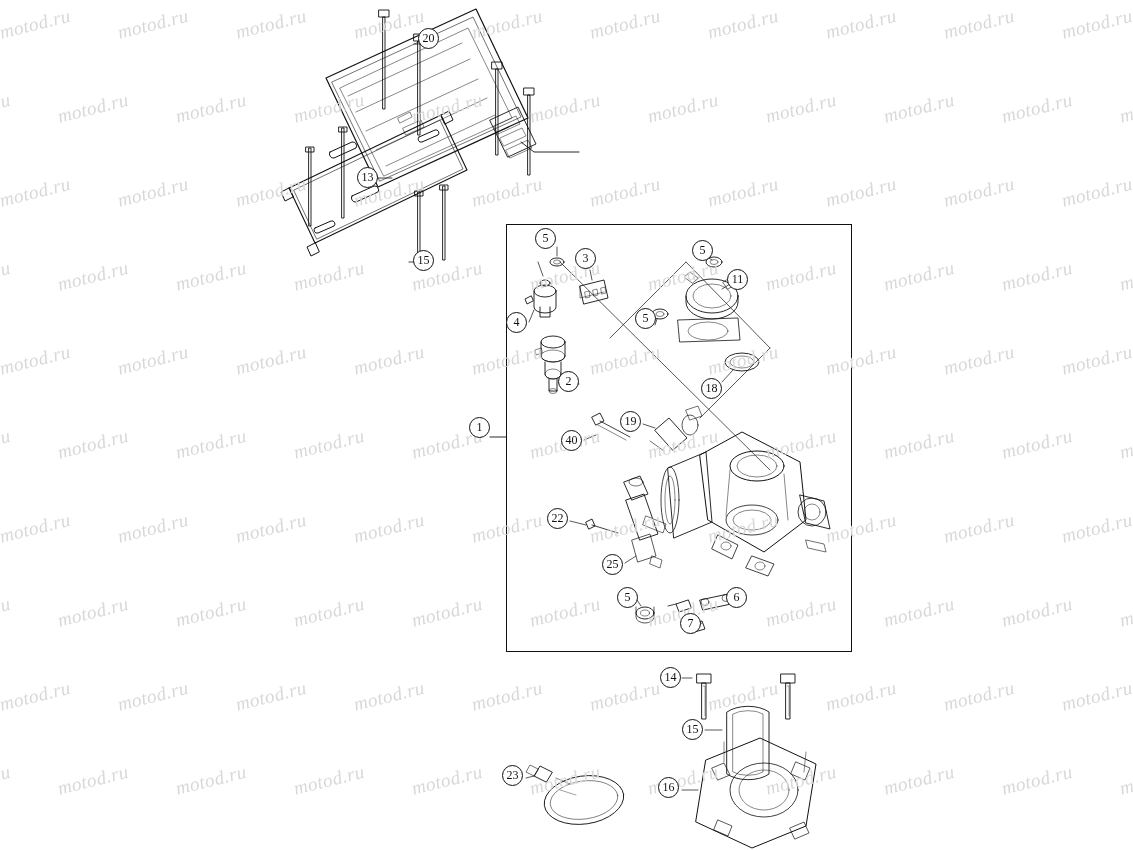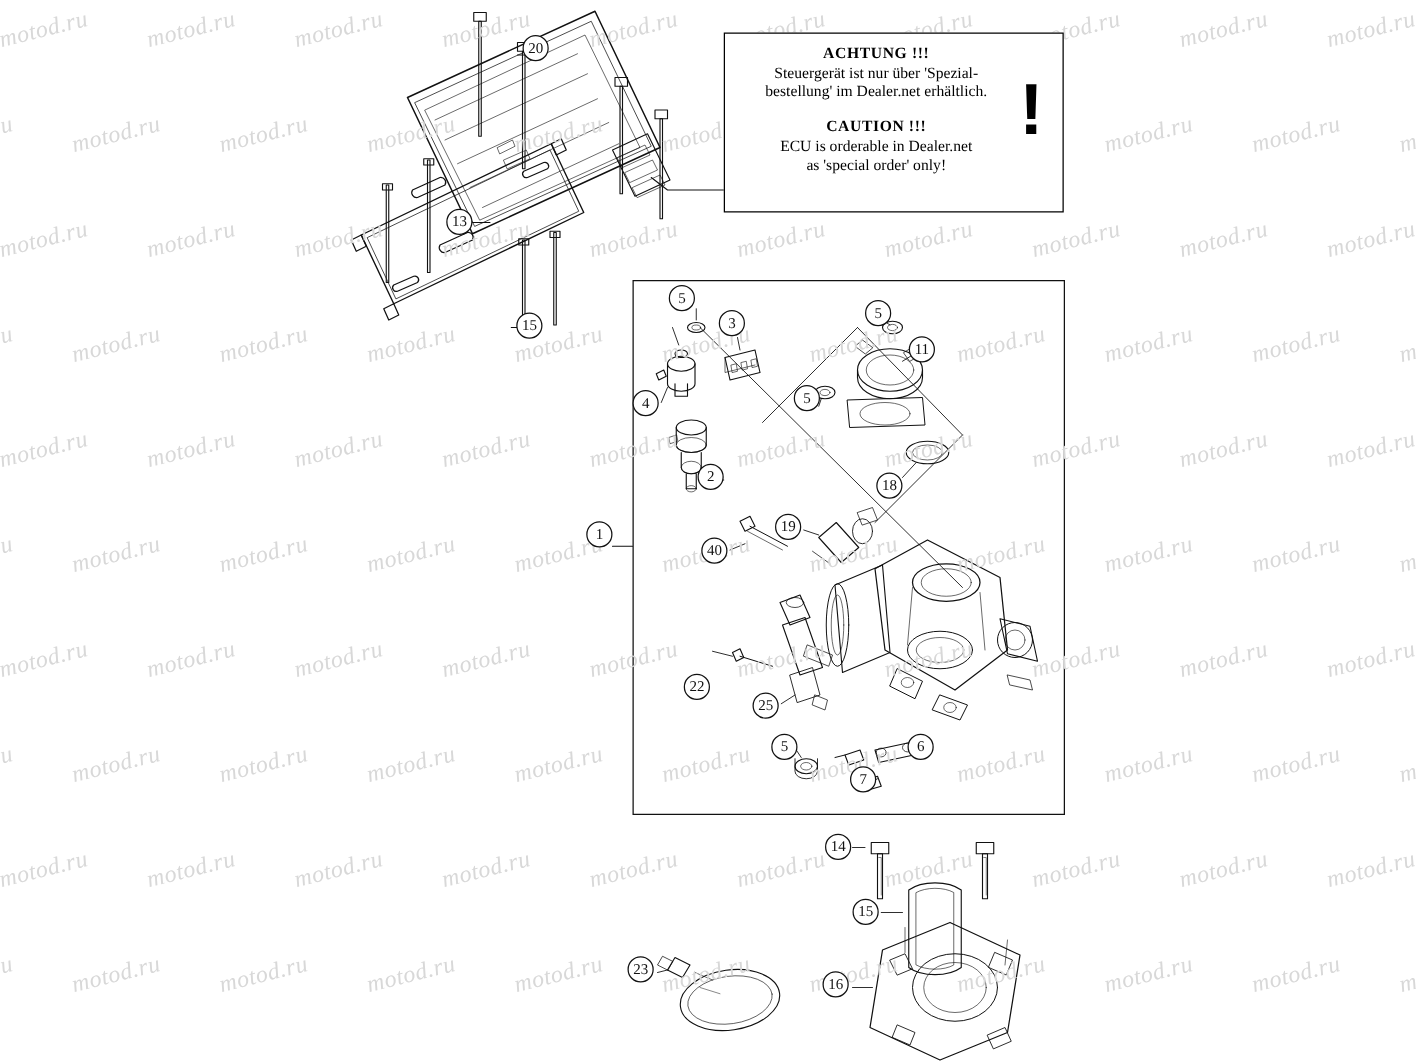--- a/index.html
+++ b/index.html
@@ -370,33 +370,20 @@
           </g>
           <path d="M526 778 L534 776" stroke-width="0.7"></path>
         </g>
 
       </g>
     </svg>
   </div>
 
   <div class="frame" style="left:506px; top:224px; width:346px; height:428px;"></div>
 
-  <div id="warning-box">
-    <div class="wtext">
-      <div class="wtitle-de">ACHTUNG !!!</div>
-      <div class="wbody-de" style="white-space:pre-line;">Steuergerät ist nur über 'Spezial-
-bestellung' im Dealer.net erhältlich.</div>
-      <div class="wtitle-en">CAUTION !!!</div>
-      <div class="wbody-en" style="white-space:pre-line;">ECU is orderable in Dealer.net
-as 'special order' only!</div>
-    </div>
-    <div class="bang">
-      <span>!</span>
-    </div>
-  </div>
 
   <div id="callouts-layer">
       <div class="callout" style="left: 469px; top: 417px;">1</div>
       <div class="callout" style="left: 558px; top: 371px;">2</div>
       <div class="callout" style="left: 575px; top: 248px;">3</div>
       <div class="callout" style="left: 506px; top: 312px;">4</div>
       <div class="callout" style="left: 535px; top: 228px;">5</div>
       <div class="callout" style="left: 635px; top: 308px;">5</div>
       <div class="callout" style="left: 692px; top: 240px;">5</div>
       <div class="callout" style="left: 617px; top: 587px;">5</div>
@@ -406,21 +393,21 @@
       <div class="callout" style="left: 418px; top: 28px;">20</div>
       <div class="callout" style="left: 357px; top: 167px;">13</div>
       <div class="callout" style="left: 660px; top: 667px;">14</div>
       <div class="callout" style="left: 682px; top: 719px;">15</div>
       <div class="callout" style="left: 658px; top: 777px; font-family: Liberation Serif, serif;">16</div>
       <div class="callout" style="left: 727px; top: 269px;">11</div>
       <div class="callout" style="left: 701px; top: 378px;">18</div>
       <div class="callout" style="left: 620px; top: 411px;">19</div>
       <div class="callout" style="left: 561px; top: 430px;">40</div>
       <div class="callout" style="left: 602px; top: 554px;">25</div>
-      <div class="callout" style="left: 547px; top: 508px; margin-top: 31px;">22</div>
+      <div class="callout" style="left: 547px; top: 508px;">22</div>
       <div class="callout" style="left: 502px; top: 765px;">23</div>
     </div>
 
   <div id="watermarks">
       <div class="wm" style="left: 0px; top: 22px; color: rgb(216, 216, 216); transform: rotate(-14deg);">motod.ru</div>
       <div class="wm" style="left: 118px; top: 22px; color: rgb(216, 216, 216); transform: rotate(-14deg);">motod.ru</div>
       <div class="wm" style="left: 236px; top: 22px; color: rgb(216, 216, 216); transform: rotate(-14deg);">motod.ru</div>
       <div class="wm" style="left: 354px; top: 22px; color: rgb(216, 216, 216); transform: rotate(-14deg);">motod.ru</div>
       <div class="wm" style="left: 472px; top: 22px; color: rgb(216, 216, 216); transform: rotate(-14deg);">motod.ru</div>
       <div class="wm" style="left: 590px; top: 22px; color: rgb(216, 216, 216); transform: rotate(-14deg);">motod.ru</div>

